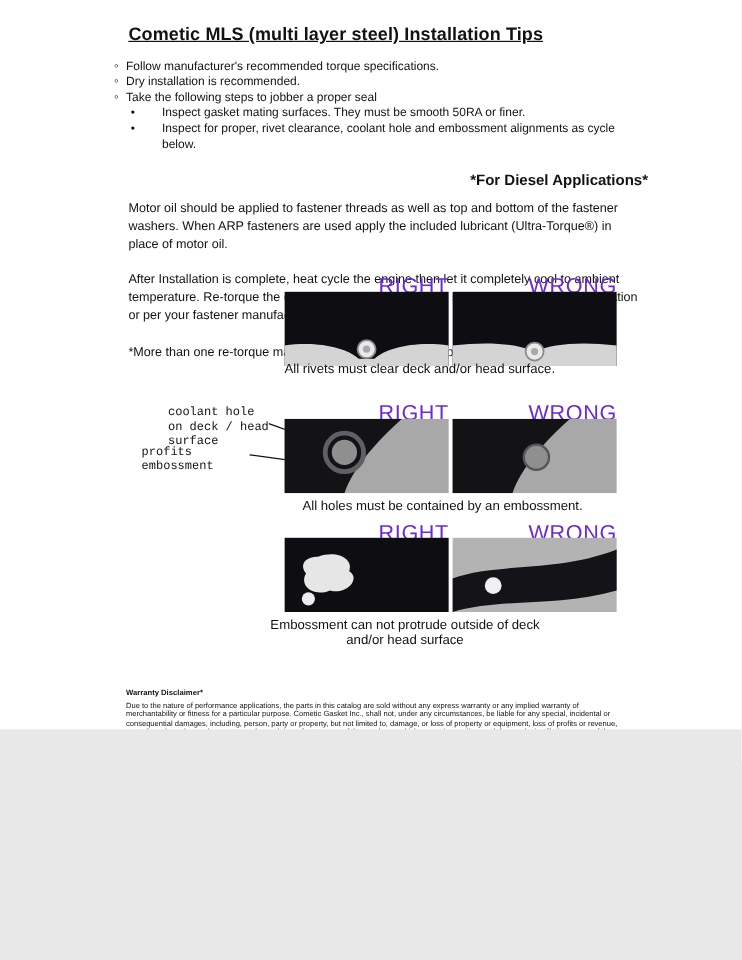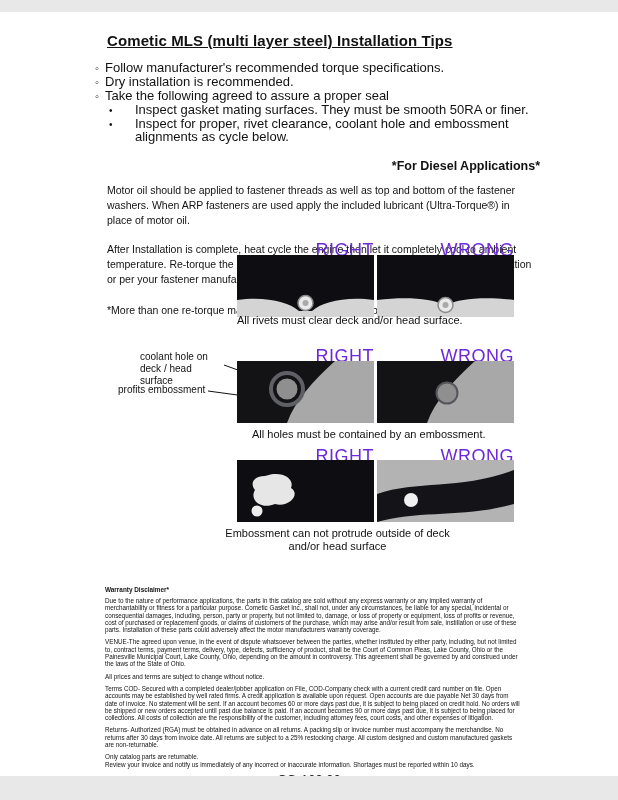--- a/index.html
+++ b/index.html
@@ -1,53 +1,53 @@
 <!DOCTYPE html>
 <html><head>
 <meta charset="utf-8">
 <style>
   * { box-sizing: border-box; margin: 0; padding: 0; }
   html, body { background: #e8e8e8; }
   body { font-family: "Liberation Sans", sans-serif; }
   .page {
     position: relative;
-    width: 618px; height: 764px;
-    margin: 12px auto;
+    width: 618px; height: 608px;
+    margin: 0 auto;
     background: #ffffff;
     color: #121212;
     overflow: hidden;
   }
   
   .content { position: absolute; left: 95px; top: 20px; width: 445px; }
   .title {
     font-size: 15px; font-weight: bold;
     text-decoration: underline;
     margin: 0 0 12px 12px;
     letter-spacing: 0.1px;
   }
-  .tips { font-size: 13px; line-height: 13px; }
+  .tips { font-size: 10px; line-height: 13px; }
   .tip { display: flex; }
   .tip .marker { width: 10px; flex: 0 0 10px; text-align: left; }
   .marker.circle::before { content: "◦"; font-size: 11px; }
   .marker.disc::before { content: "•"; font-size: 10px; }
   .tip.sub { margin-left: 14px; gap: 16px; }
   .diesel-heading { font-size: 12.5px; font-weight: bold; margin: 16px 0 10px 12px; text-align: right; }
   .para { font-size: 10.5px; line-height: 15px; margin: 0 0 14px 12px; width: 430px; }
   .para.last { margin-top: 16px; }
   
   .diagrams { position: absolute; left: 0; top: 226px; width: 618px; height: 335px; }
   .dg-label {
     position: absolute; width: 137px; text-align: right;
     font-size: 18px; letter-spacing: 0.5px; color: #6d28d9;
   }
   .dg-img { position: absolute; width: 137px; height: 62px; }
   .dg-img svg { display: block; width: 137px; height: 62px; }
   .dg-caption { position: absolute; font-size: 11px; line-height: 13px; color: #111; }
   .annot {
-    position: absolute; font-size: 10px; line-height: 12px; color: #111;
+    position: absolute; font-size: 10px; line-height: 12px; color: #111; font-family: Liberation Mono, monospace;
   }
   .annot-lines { position: absolute; left: 0; top: 0; width: 380px; height: 335px; }
   
   .warranty { position: absolute; left: 105px; top: 574px; width: 416px; }
   .w-heading { font-size: 6.4px; font-weight: bold; margin-bottom: 4px; }
   .w-para { font-size: 6.3px; line-height: 7.3px; margin-bottom: 5px; text-align: left; }
   .w-para.tight { margin-bottom: 0; }
   
   .footer {
     position: absolute; left: 0; top: 760px; width: 618px;
@@ -66,21 +66,21 @@
       <div class="tip">
         <span class="marker circle"></span>
         <span>Follow manufacturer's recommended torque specifications.</span>
       </div>
       <div class="tip">
         <span class="marker circle"></span>
         <span>Dry installation is recommended.</span>
       </div>
       <div class="tip">
         <span class="marker circle"></span>
-        <span>Take the following agreed to assure a proper seal</span>
+        <span>Take the following steps to jobber a proper seal</span>
       </div>
       <div class="tip sub">
         <span class="marker disc"></span>
         <span>Inspect gasket mating surfaces.  They must be smooth 50RA or finer.</span>
       </div>
       <div class="tip sub">
         <span class="marker disc"></span>
         <span>Inspect for proper, rivet clearance, coolant hole and embossment alignments as cycle below.</span>
       </div>
     </div>

